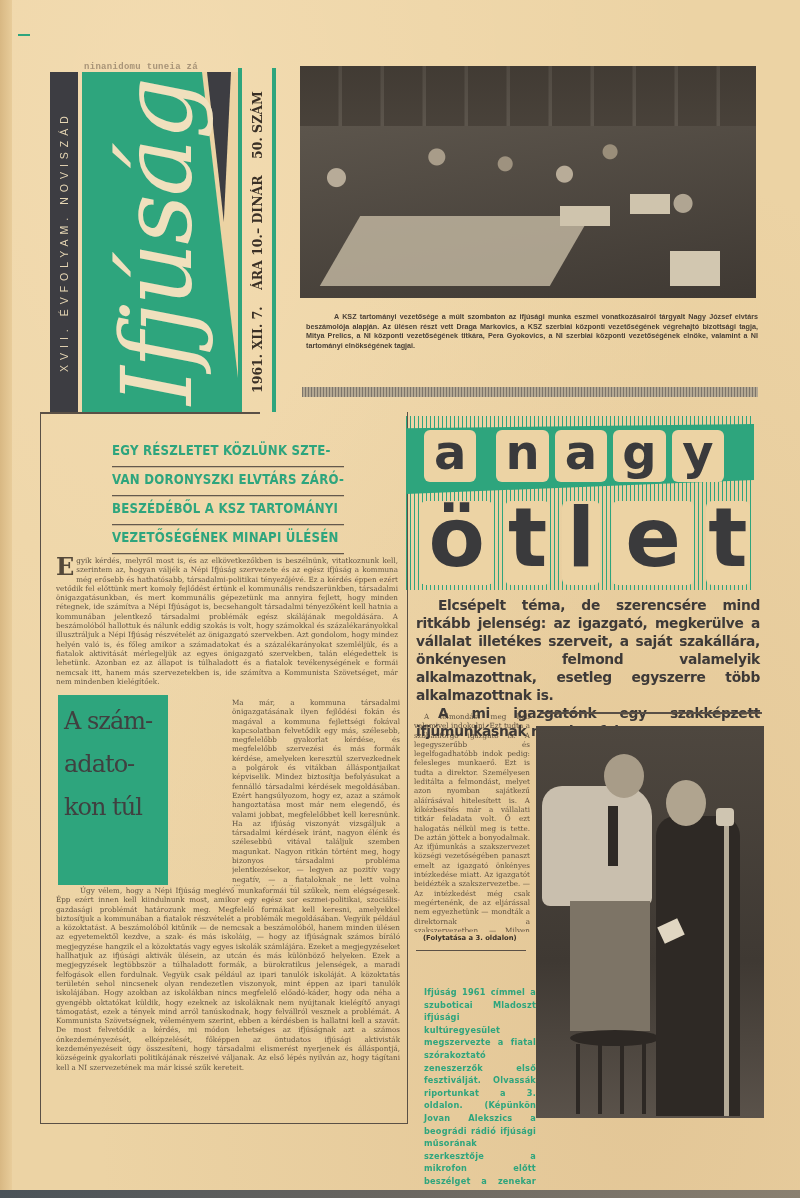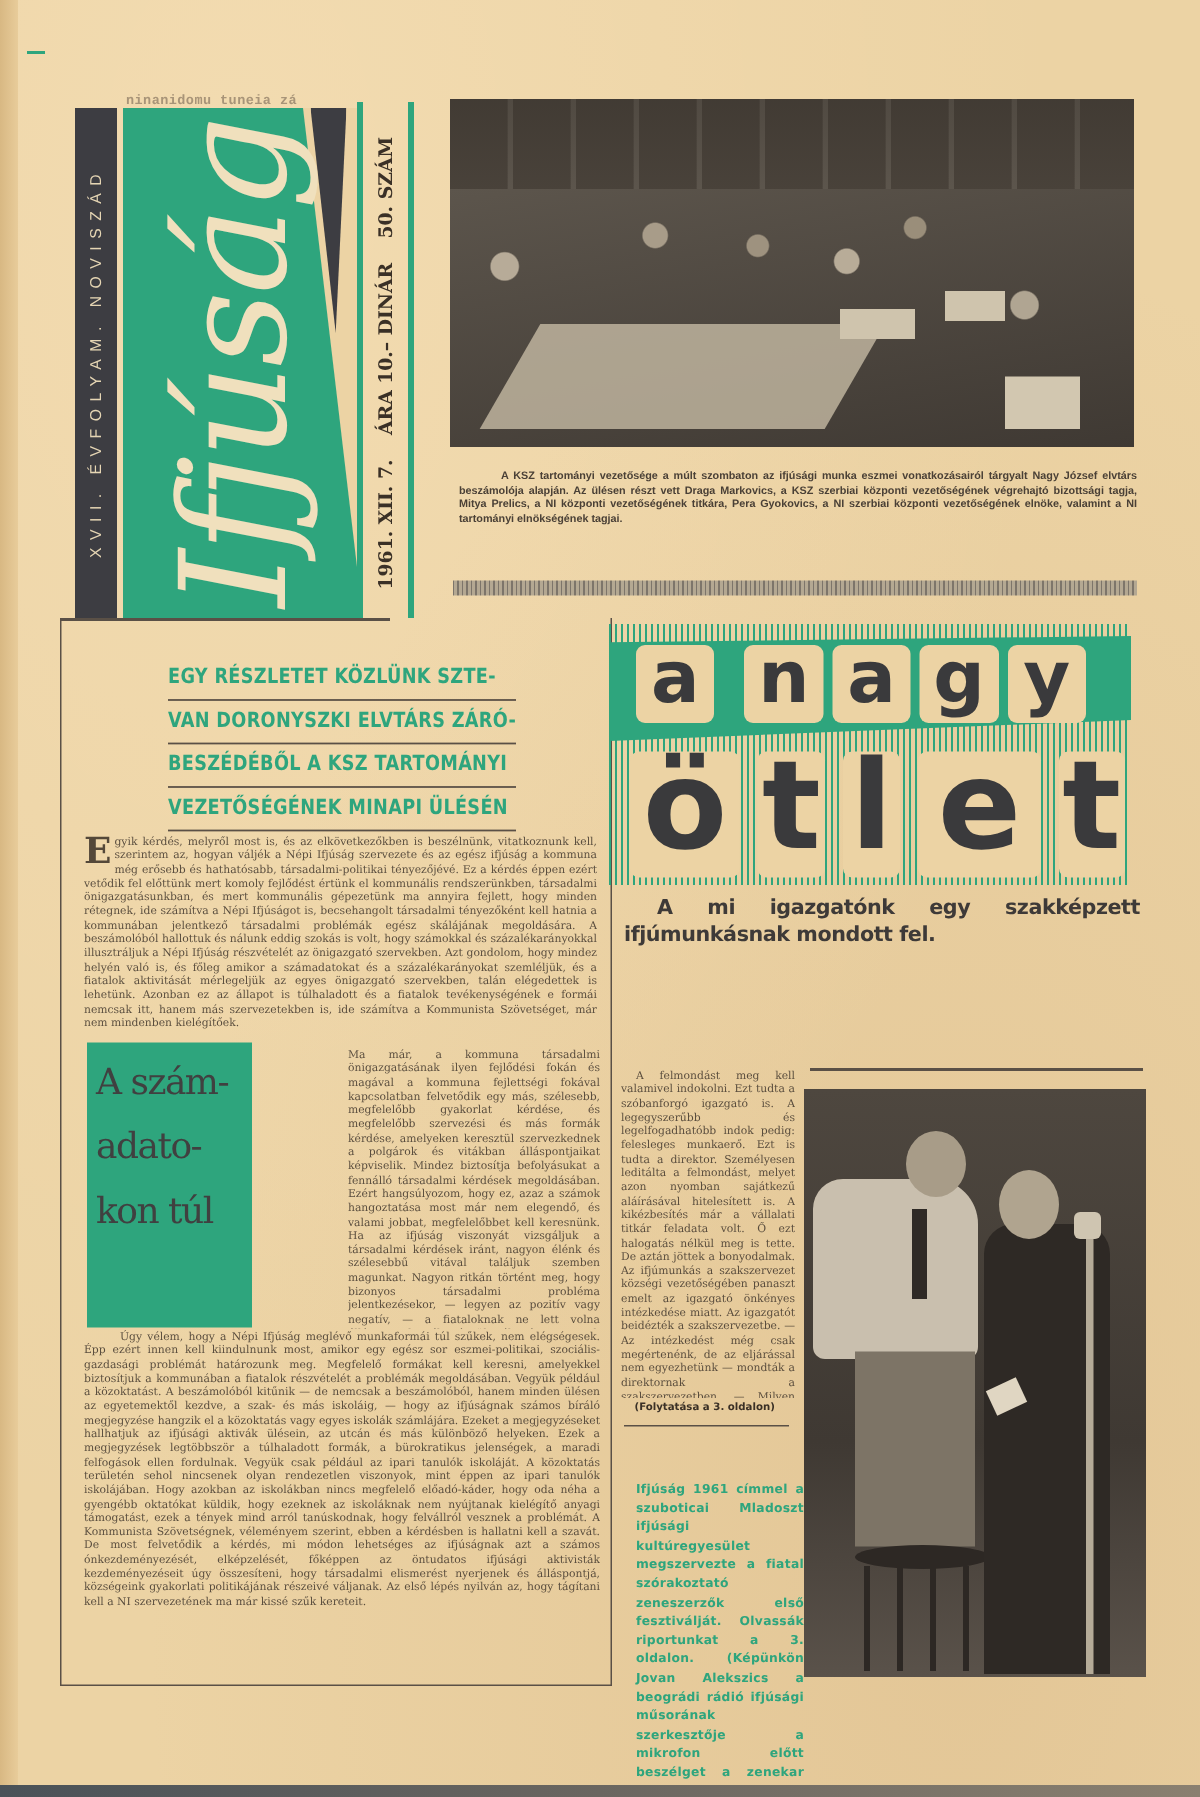--- a/index.html
+++ b/index.html
@@ -227,20 +227,21 @@
 </div>
 <div class="nagy-bottom">
   <div class="tile" style="width:76px">ö</div>
   <div class="tile" style="width:46px">t</div>
   <div class="tile" style="width:40px">l</div>
   <div class="tile" style="width:84px">e</div>
   <div class="tile" style="width:46px">t</div>
 </div>
 
 <div class="lead-right">
+  <p>Elcsépelt téma, de szerencsére mind ritkább jelenség: az igazgató, megkerülve a vállalat illetékes szerveit, a saját szakállára, önkényesen felmond valamelyik alkalmazottnak, esetleg egyszerre több alkalmazottnak is.</p>
   <p>A mi igazgatónk egy szakképzett ifjúmunkásnak mondott fel.</p>
 </div>
 <div class="rule-right"></div>
 
 <div class="body-text" style="left:414px; top:712px; width:116px; height:220px; overflow:hidden; text-indent:10px;">A felmondást meg kell valamivel indokolni. Ezt tudta a szóbanforgó igazgató is. A legegyszerűbb és legelfogadhatóbb indok pedig: felesleges munkaerő. Ezt is tudta a direktor. Személyesen leditálta a felmondást, melyet azon nyomban sajátkezű aláírásával hitelesített is. A kikézbesítés már a vállalati titkár feladata volt. Ő ezt halogatás nélkül meg is tette. De aztán jöttek a bonyodalmak. Az ifjúmunkás a szakszervezet községi vezetőségében panaszt emelt az igazgató önkényes intézkedése miatt. Az igazgatót beidézték a szakszervezetbe. — Az intézkedést még csak megértenénk, de az eljárással nem egyezhetünk — mondták a direktornak a szakszervezetben. — Milyen eljárással? — Azzal, hogy a vállalat</div>
 <div class="continued">(Folytatása a 3. oldalon)</div>
 <div class="short-rule"></div>
 <div class="green-notice">Ifjúság 1961 címmel a szuboticai Mladoszt ifjúsági kultúregyesület megszervezte a fiatal szórakoztató zeneszerzők első fesztiválját. Olvassák riportunkat a 3. oldalon. (Képünkön Jovan Alekszics a beográdi rádió ifjúsági műsorának szerkesztője a mikrofon előtt beszélget a zenekar legfiatalabb tagjával).</div>
 
 <div class="photo-right">

